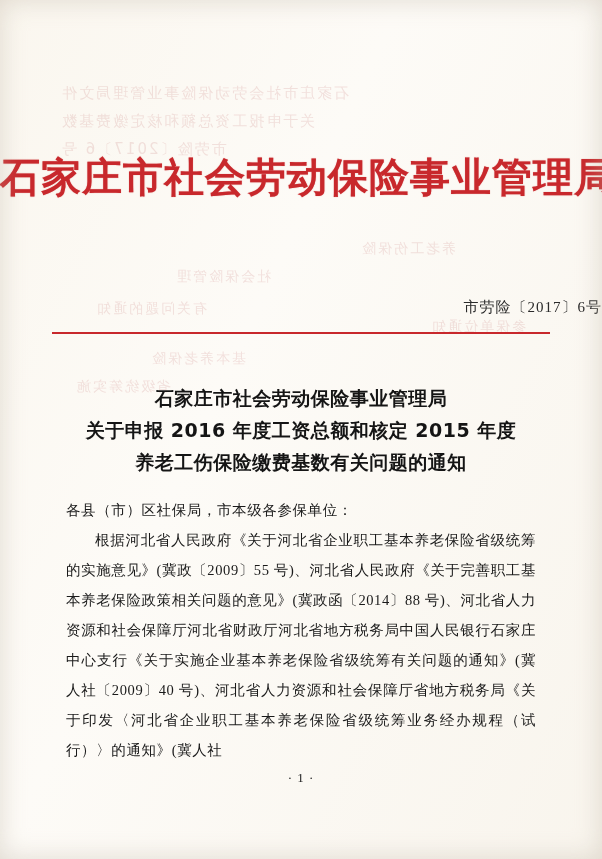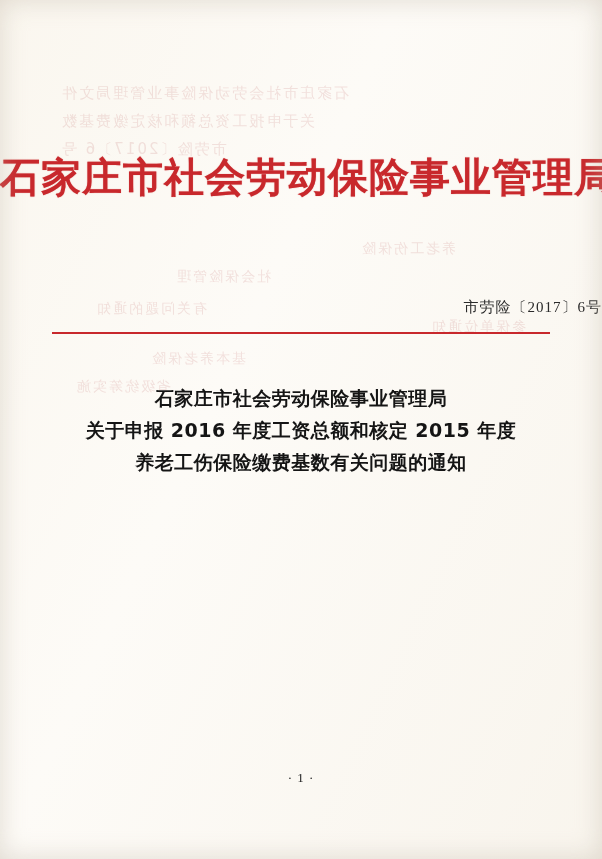--- a/index.html
+++ b/index.html
@@ -152,18 +152,20 @@
 
   <div class="red-rule"></div>
 
   <div class="title-block">
     <span class="title-line">石家庄市社会劳动保险事业管理局</span>
     <span class="title-line">关于申报 2016 年度工资总额和核定 2015 年度</span>
     <span class="title-line">养老工伤保险缴费基数有关问题的通知</span>
   </div>
 
   <div class="body-block">
+    <span class="salutation">各县（市）区社保局，市本级各参保单位：</span>
+    <span class="para">根据河北省人民政府《关于河北省企业职工基本养老保险省级统筹的实施意见》(冀政〔2009〕55 号)、河北省人民政府《关于完善职工基本养老保险政策相关问题的意见》(冀政函〔2014〕88 号)、河北省人力资源和社会保障厅河北省财政厅河北省地方税务局中国人民银行石家庄中心支行《关于实施企业基本养老保险省级统筹有关问题的通知》(冀人社〔2009〕40 号)、河北省人力资源和社会保障厅省地方税务局《关于印发〈河北省企业职工基本养老保险省级统筹业务经办规程（试行）〉的通知》(冀人社</span>
   </div>
 
   <div class="page-number">· 1 ·</div>
 
   <div class="edge-shadow"></div>
 </div>
 
 </body></html>

